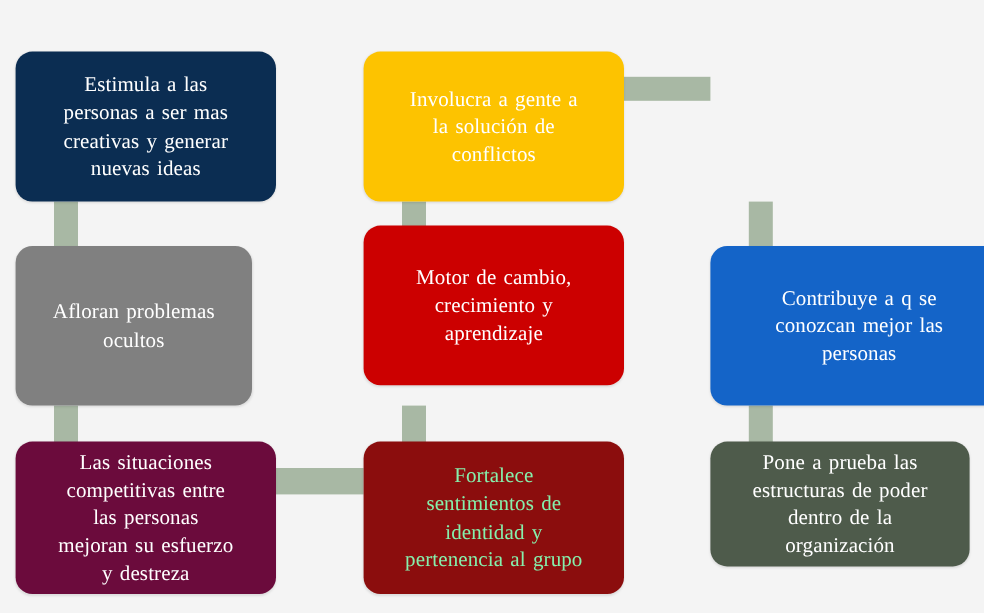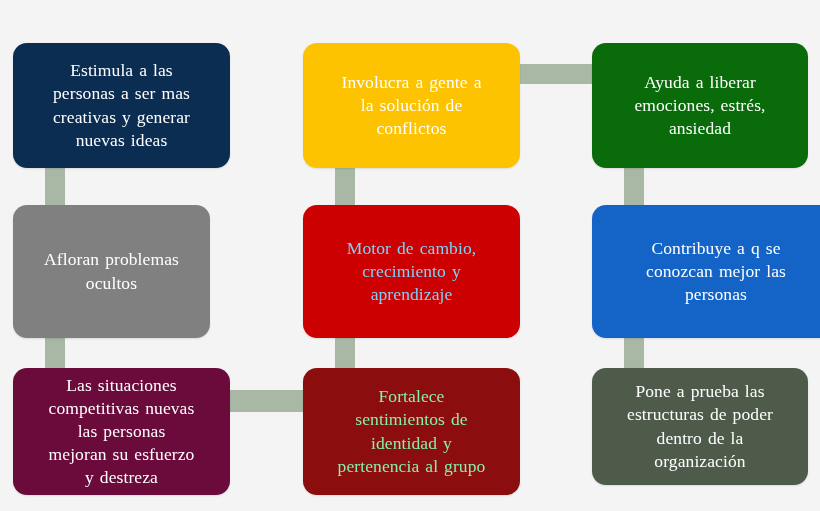--- a/index.html
+++ b/index.html
@@ -64,51 +64,46 @@
       <span class="label">Estimula a las
 personas a ser mas
 creativas y generar
 nuevas ideas</span>
     </div>
     <div class="node" style="left: 303px; top: 43px; width: 217px; height: 125px; background: rgb(253, 195, 0); color: rgb(255, 255, 255); align-items: center;">
       <span class="label">Involucra a gente a
 la solución de
 conflictos</span>
     </div>
-    <div class="node" style="left: 592px; top: 43px; width: 216px; height: 125px; background: rgb(10, 107, 10); color: rgb(255, 255, 255);">
-      <span class="label">Ayuda a liberar
-emociones, estrés,
-ansiedad</span>
-    </div>
     <div class="node" style="left: 13px; top: 205px; width: 197px; height: 133px; background: rgb(128, 128, 128); color: rgb(255, 255, 255);">
       <span class="label">Afloran problemas
 ocultos</span>
     </div>
-    <div class="node" style="left: 303px; top: 205px; width: 217px; height: 133px; background: rgb(204, 0, 0); color: #7dd3fc;">
+    <div class="node" style="left: 303px; top: 188px; width: 217px; height: 133px; background: rgb(204, 0, 0); color: #ffffff;">
       <span class="label">Motor de cambio,
 crecimiento y
 aprendizaje</span>
     </div>
     <div class="node" style="left: 592px; top: 205px; width: 248px; height: 133px; background: rgb(20, 100, 200); color: rgb(255, 255, 255);">
       <span class="label">Contribuye a q se
 conozcan mejor las
 personas</span>
     </div>
     <div class="node" style="left: 13px; top: 368px; width: 217px; height: 127px; background: rgb(107, 11, 60); color: rgb(255, 255, 255);">
       <span class="label">Las situaciones
-competitivas nuevas
+competitivas entre
 las personas
 mejoran su esfuerzo
 y destreza</span>
     </div>
     <div class="node" style="left: 303px; top: 368px; width: 217px; height: 127px; background: rgb(139, 13, 13); color: #86efac; justify-content: center;">
       <span class="label">Fortalece
 sentimientos de
 identidad y
 pertenencia al grupo</span>
     </div>
-    <div class="node" style="left: 592px; top: 368px; width: 216px; height: 117px; background: rgb(78, 91, 75); color: rgb(255, 255, 255);">
+    <div class="node" style="left: 592px; top: 368px; width: 216px; height: 104px; background: rgb(78, 91, 75); color: rgb(255, 255, 255);">
       <span class="label">Pone a prueba las
 estructuras de poder
 dentro de la
 organización</span>
     </div>
   </div>
 
 </body></html>

